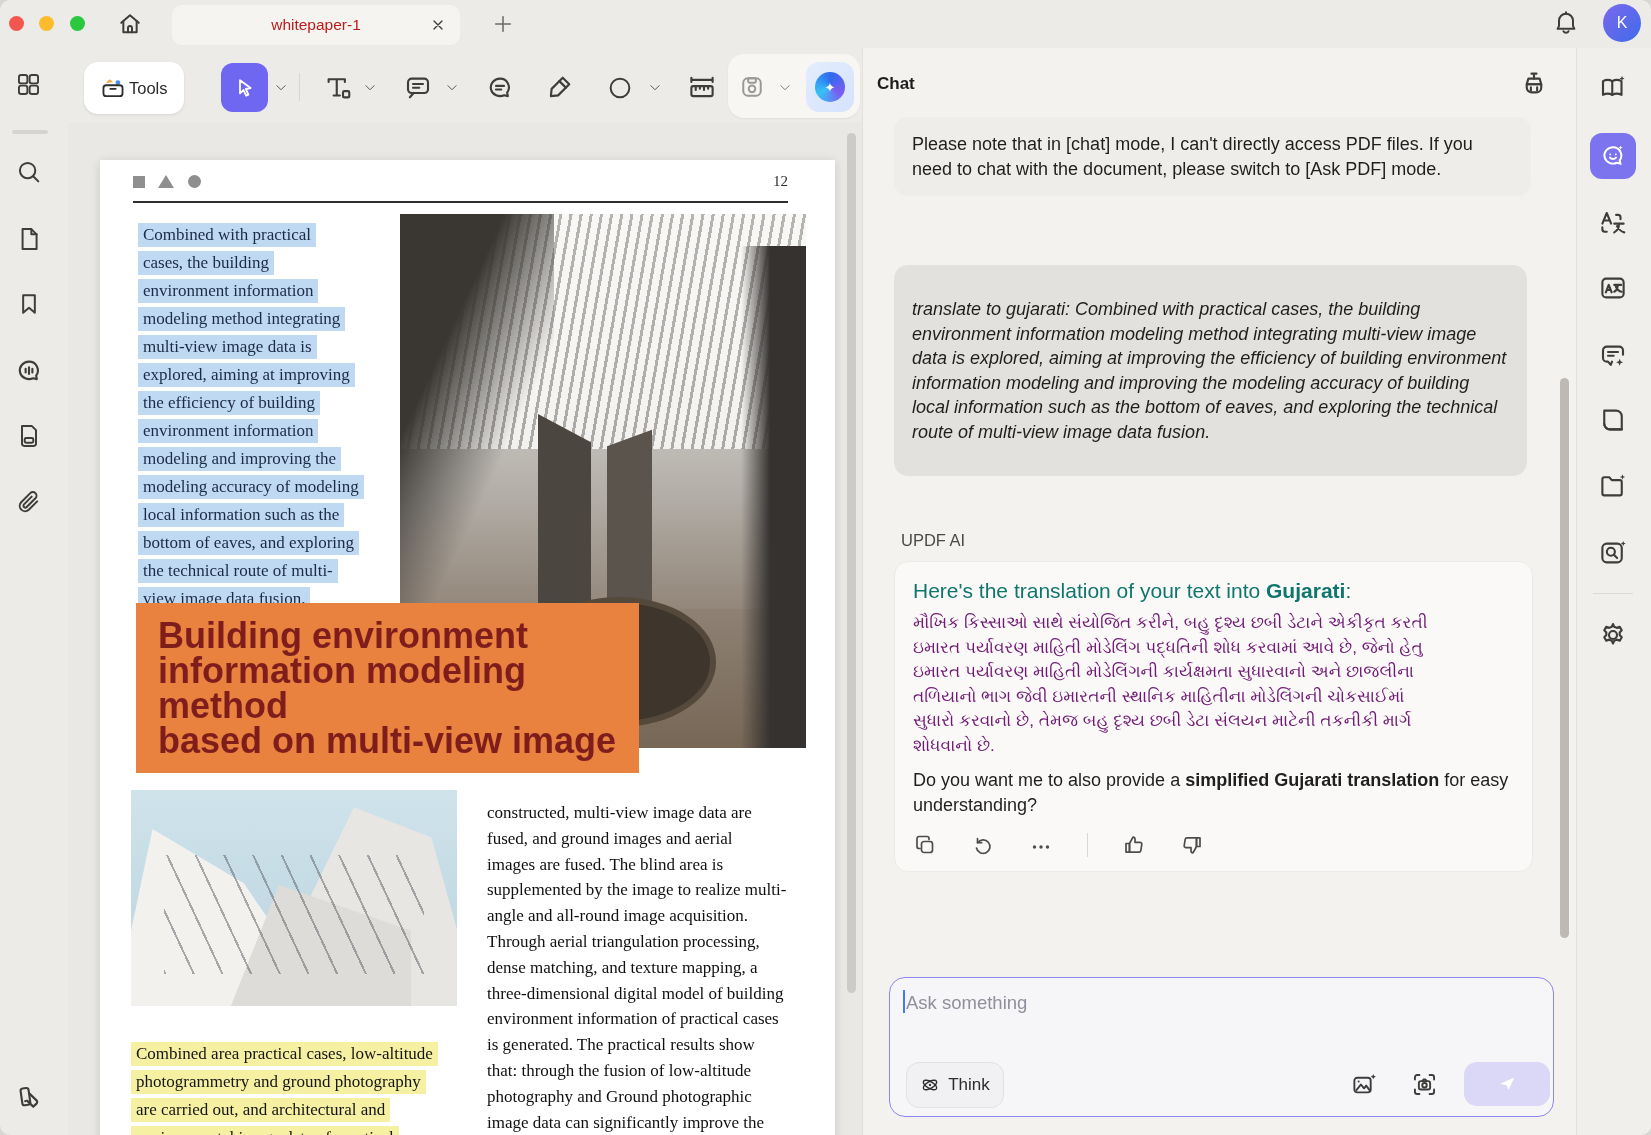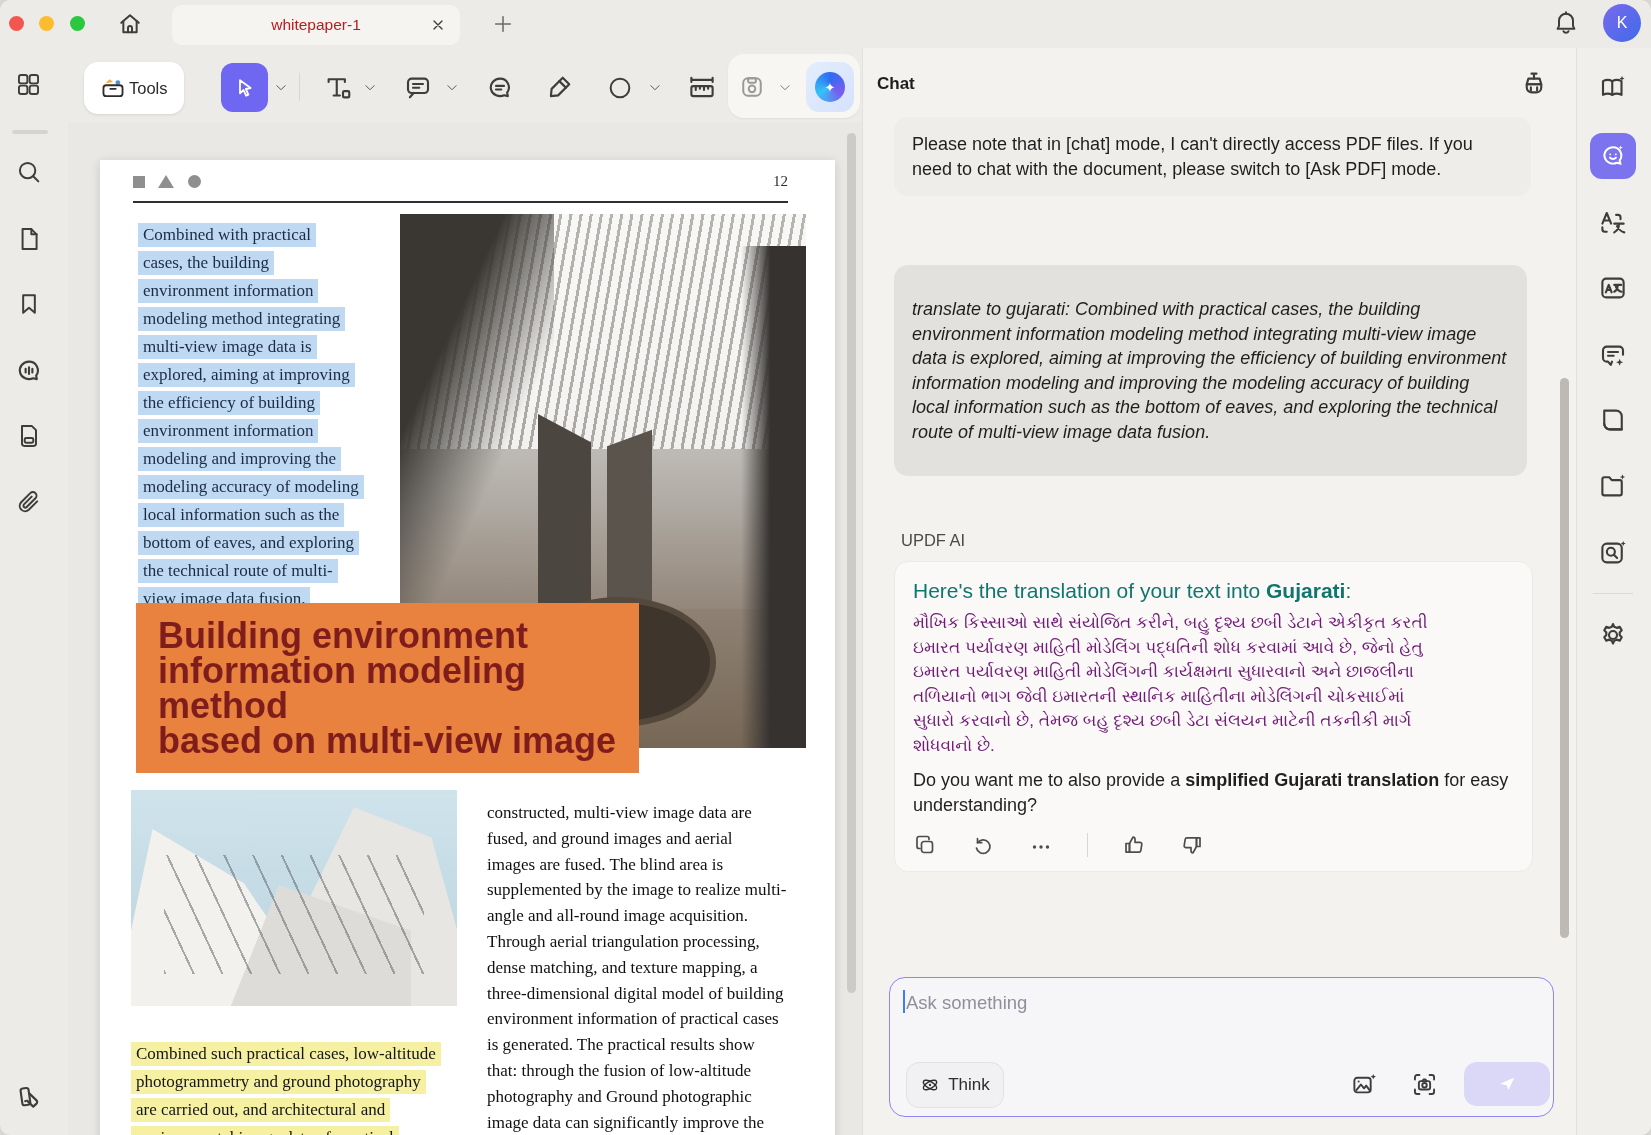--- a/index.html
+++ b/index.html
@@ -261,21 +261,21 @@
         </div>
 
       <div class="abs photo-small" style="left:31px;top:630px;width:326px;height:216px;">
         <div class="ps2"></div>
           <div class="ps1"></div>
           <div class="ps3"></div>
           <div class="ps-line"></div>
       </div>
 
       <div class="abs" style="left:31px;top:882px;">
-          <div class="hl-yel-line">Combined such practical cases, low-altitude</div>
+          <div class="hl-yel-line">Combined area practical cases, low-altitude</div>
           <div class="hl-yel-line">photogrammetry and ground photography</div>
           <div class="hl-yel-line">are carried out, and architectural and</div>
           <div class="hl-yel-line">environmental image data of practical</div>
         </div>
 
       <div class="abs" style="left:387px;top:640px;width:330px;">
           <div class="rc-line">constructed, multi-view image data are</div>
           <div class="rc-line">fused, and ground images and aerial</div>
           <div class="rc-line">images are fused. The blind area is</div>
           <div class="rc-line">supplemented by the image to realize multi-</div>

